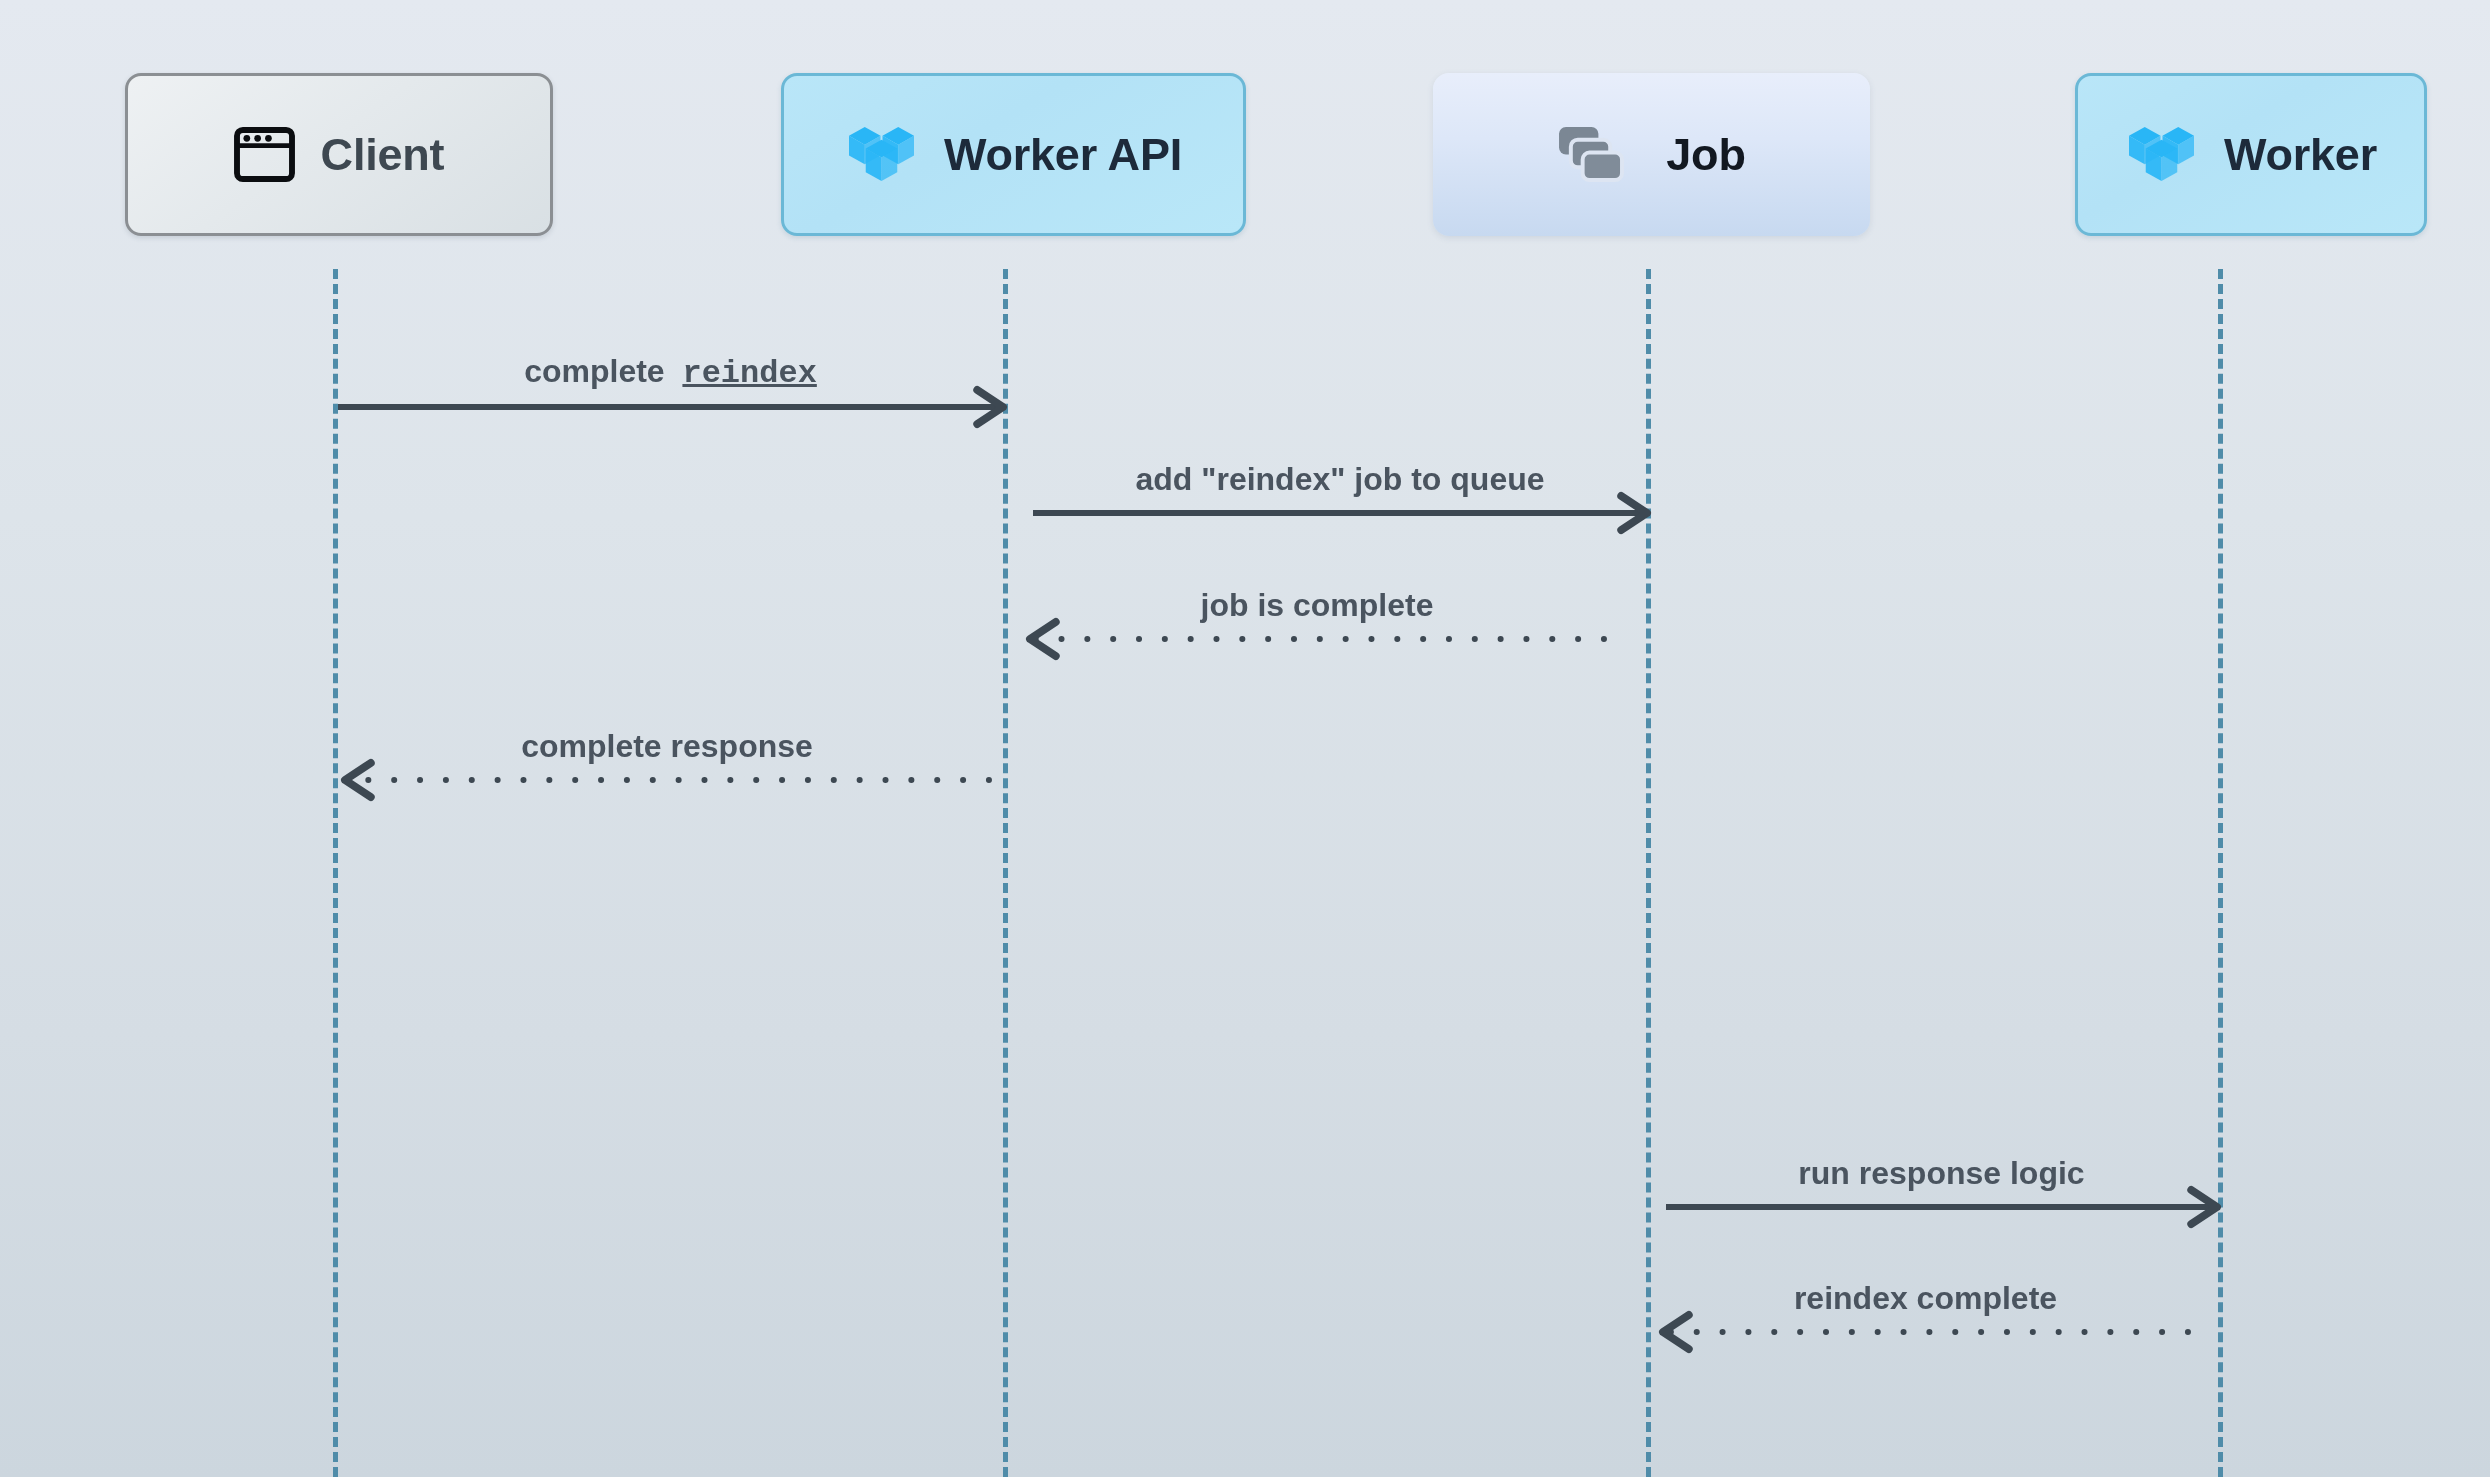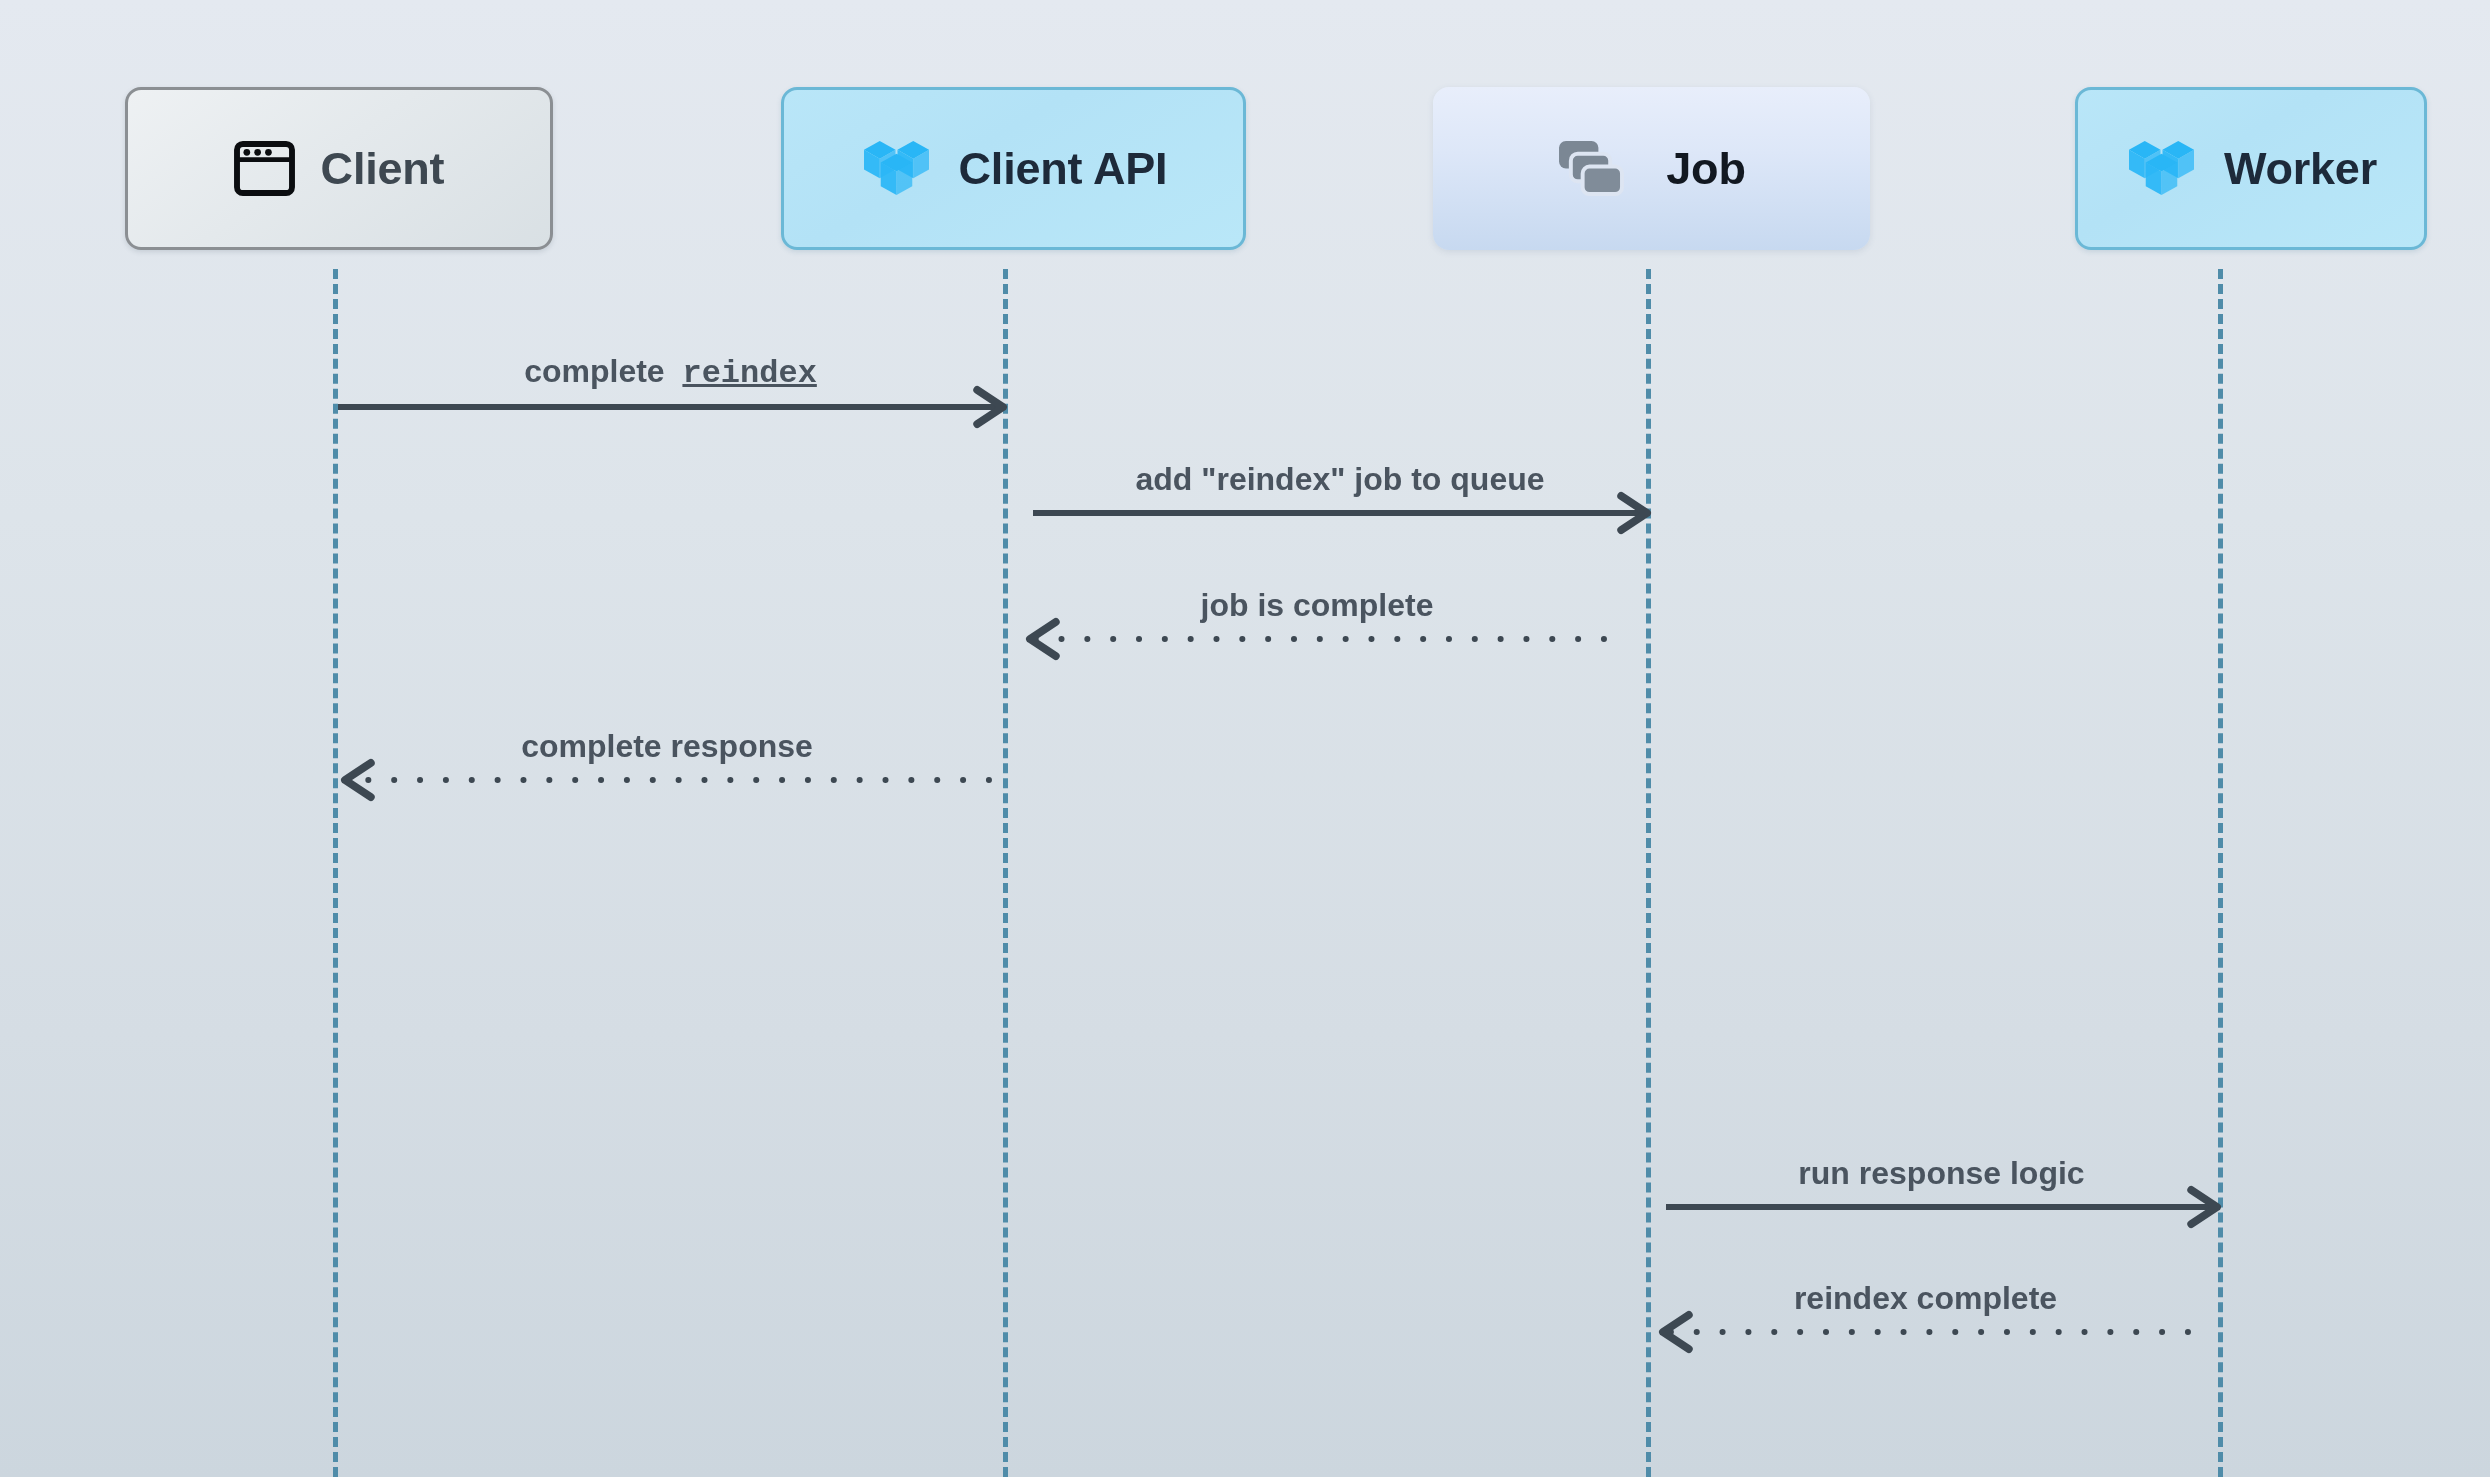--- a/index.html
+++ b/index.html
@@ -27,21 +27,21 @@
     width: 0;
     border-left: 5px dashed #4f8ca9;
     top: 269px;
     height: 1208px;
     z-index: 1;
   }
 
   
   .participant {
     position: absolute;
-    top: 87px;
+    top: 73px;
     height: 163px;
     border-radius: 16px;
     display: flex;
     align-items: center;
     justify-content: center;
     gap: 26px;
     box-sizing: border-box;
     z-index: 3;
   }
   .participant .p-label {
@@ -137,21 +137,21 @@
           <path d="M4 14 L20 5 L36 14 L20 23 Z" fill="#29b6f6"></path>
           <path d="M4 14 L20 23 L20 43 L4 34 Z" fill="#29b6f6" opacity="0.92"></path>
           <path d="M36 14 L36 34 L20 43 L20 23 Z" fill="#29b6f6" opacity="0.72"></path>
           <path d="M38 14 L54 5 L70 14 L54 23 Z" fill="#29b6f6"></path>
           <path d="M38 14 L54 23 L54 43 L38 34 Z" fill="#29b6f6" opacity="0.92"></path>
           <path d="M70 14 L70 34 L54 43 L54 23 Z" fill="#29b6f6" opacity="0.72"></path>
           <path d="M21 27 L37 18 L53 27 L37 36 Z" fill="#29b6f6"></path>
           <path d="M21 27 L37 36 L37 60 L21 51 Z" fill="#29b6f6" opacity="0.92"></path>
           <path d="M53 27 L53 51 L37 60 L37 36 Z" fill="#29b6f6" opacity="0.70"></path>
         </svg>
-        <span class="p-label">Client API</span>
+        <span class="p-label">Worker API</span>
       </div>
       <div class="participant style-job" style="left: 1433px; width: 437px; gap: 40px;">
         <svg class="p-icon" width="69" height="61" viewBox="0 0 70 62" aria-hidden="true">
           <rect x="2" y="3" width="40" height="28" rx="7" ry="7" fill="#7b8794"></rect>
           <rect x="14" y="16" width="40" height="28" rx="7" ry="7" fill="#7b8794" stroke="#dde5f2" stroke-width="4"></rect>
           <rect x="26" y="29" width="40" height="28" rx="7" ry="7" fill="#808c99" stroke="#dde5f2" stroke-width="4"></rect>
         </svg>
         <span class="p-label">Job</span>
       </div>
       <div class="participant style-vendure" style="left: 2051px; width: 352px; margin-left: 24px;">

